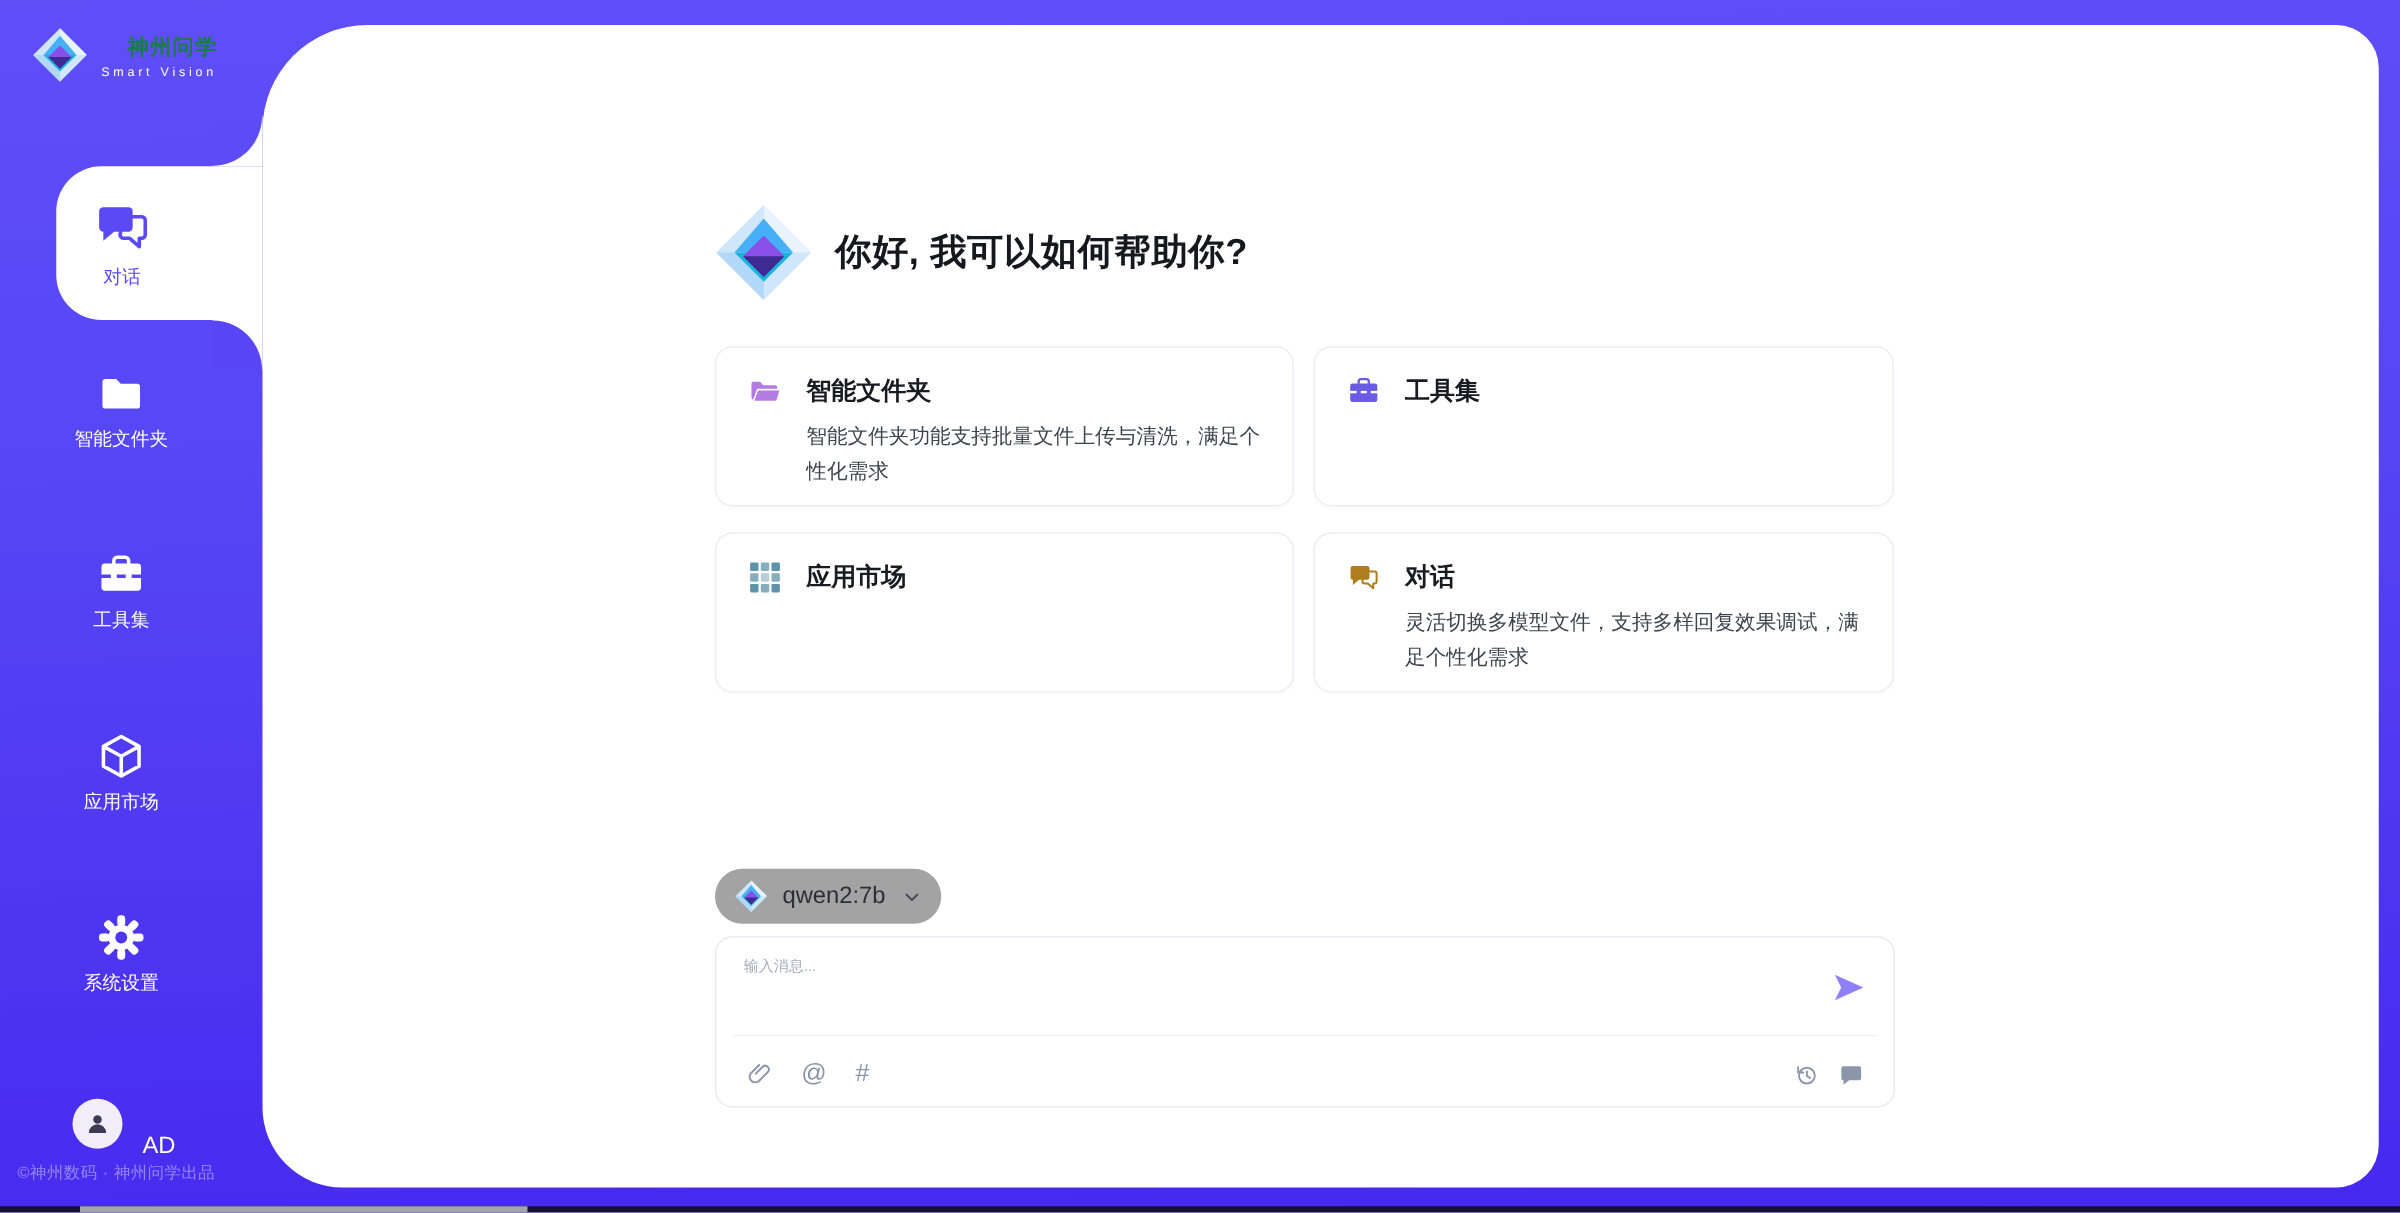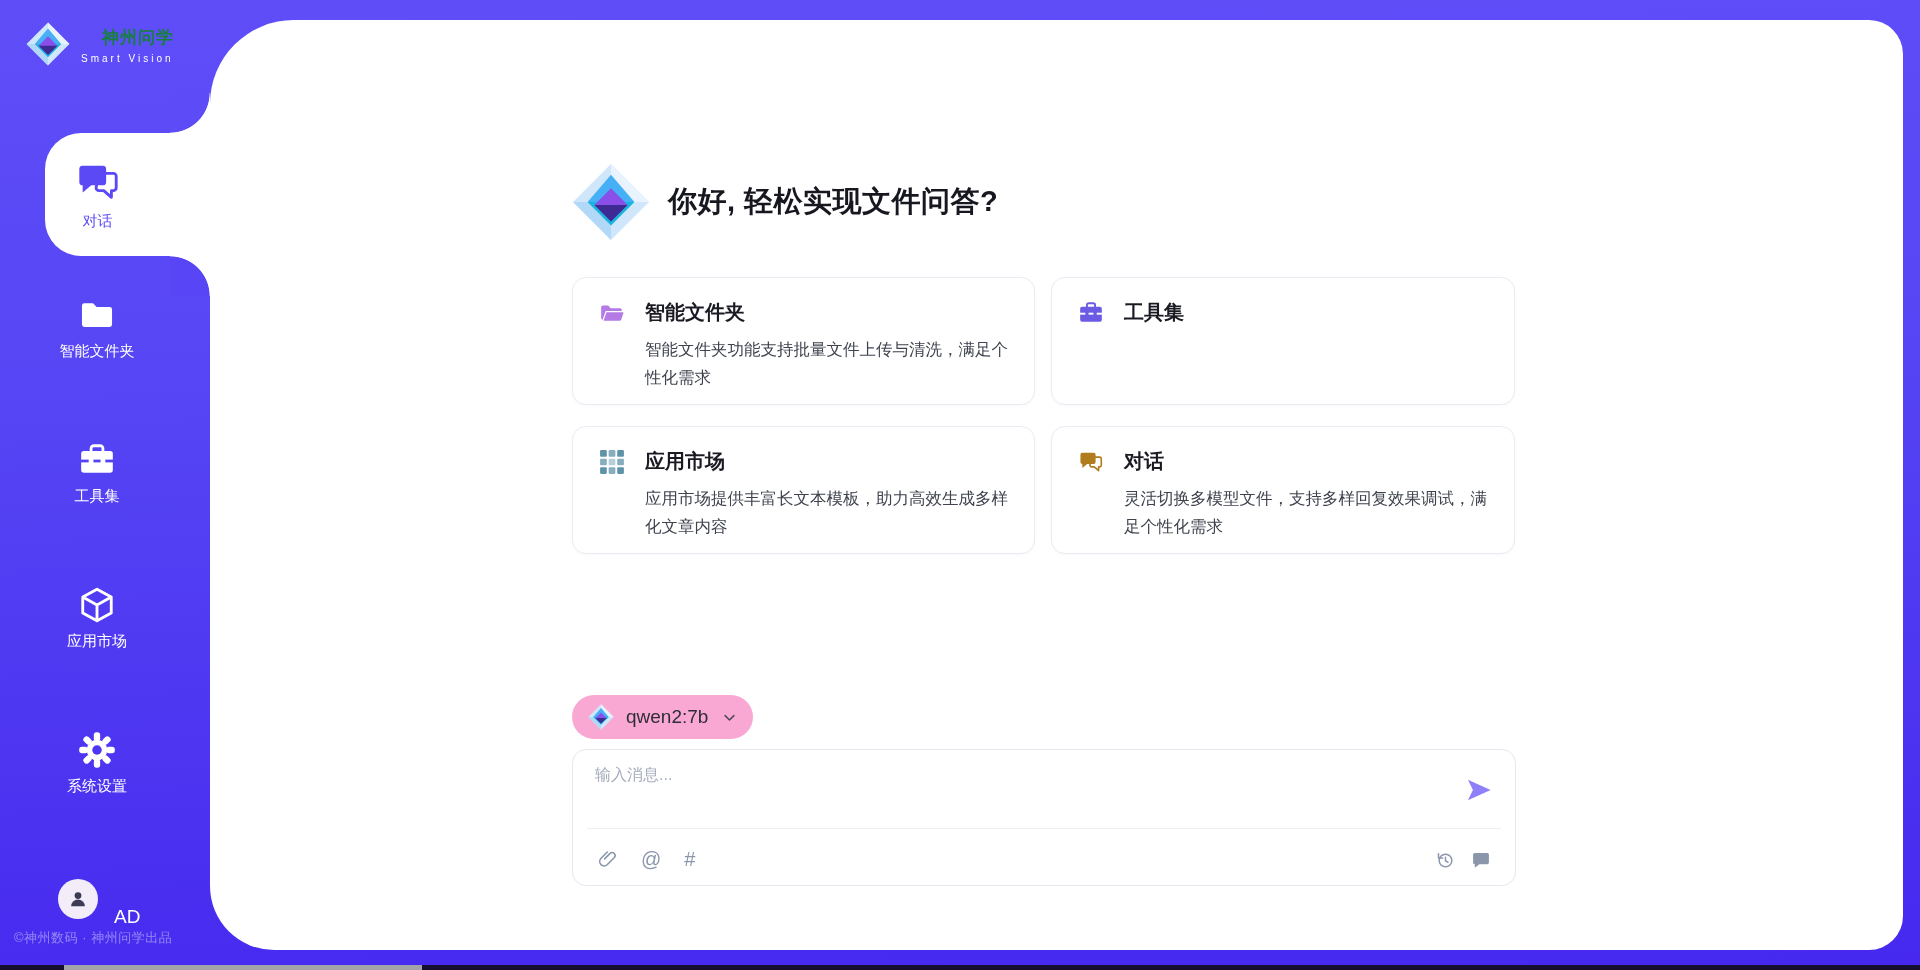--- a/index.html
+++ b/index.html
@@ -66,34 +66,34 @@
     padding:21px 24px 0 26px; cursor:pointer; box-shadow:0 1px 3px rgba(30,20,90,0.03);
   }
   .card-head { display:flex; align-items:center; }
   .card-icon { width:26px; height:26px; margin-right:20px; flex:none; }
   .card-title { font-size:20px; font-weight:bold; color:#1a1a22; }
   .card-desc { margin-left:46px; margin-top:9px; font-size:16.5px; line-height:28px; color:#3f434e; }
 
   .model-chip {
     position:absolute; top:695px; left:0; height:44px;
     display:inline-flex; align-items:center; gap:12px; padding:0 16px 0 16px;
-    background:#f9a8d4; border-radius:22px; cursor:pointer;
+    background:#a3a3a3; border-radius:22px; cursor:pointer;
   }
   .chip-gem { width:26px; height:26px; }
   .chip-label { font-size:19px; color:#2e2e38; }
   .chip-chevron { width:15px; height:15px; color:#4a4a58; margin-left:2px; }
 
   .composer {
     position:absolute; top:749px; left:0; width:944px; height:137px;
     background:#fff; border:1px solid #e6e6ef; border-radius:14px;
   }
   .composer textarea {
     position:absolute; top:15px; left:22px; width:820px; height:52px;
     border:none; outline:none; resize:none; background:transparent;
-    font-family:inherit; font-size:16px; color:#3b82f6;
+    font-family:inherit; font-size:12px; color:#3b82f6;
   }
   .composer textarea::placeholder { color:#a5acbc; }
   .send-btn { position:absolute; top:26px; right:22px; width:28px; height:28px; color:#8f80f9; cursor:pointer; }
   .composer-divider { position:absolute; top:78px; left:14px; right:14px; height:1px; background:#ededf3; }
   .composer-tools { position:absolute; top:99px; left:24px; display:flex; align-items:center; gap:23px; color:#8b96ab; }
   .composer-tools svg { width:21px; height:21px; cursor:pointer; }
   .tool-char { font-size:20px; line-height:21px; cursor:pointer; }
   .composer-right { position:absolute; top:100px; right:24px; display:flex; align-items:center; gap:16px; color:#8b96ab; }
   .composer-right svg { width:20px; height:20px; cursor:pointer; }
 
@@ -271,21 +271,21 @@
 <div class="side-footer">©神州数码 · 神州问学出品</div>
 
 <div class="main-card"></div>
 
 <div class="content">
 
   <div class="greeting">
     <svg class="greeting-gem">
         <use href="#gem"></use>
       </svg>
-    <div class="greeting-text">你好, 轻松实现文件问答?</div>
+    <div class="greeting-text">你好, 我可以如何帮助你?</div>
   </div>
 
   <div class="cards">
 
     <div class="card">
       <div class="card-head">
         <svg class="card-icon" style="color: rgb(181, 123, 229);">
             <use href="#ic-folder-open"></use>
           </svg>
         <div class="card-title">智能文件夹</div>
@@ -302,21 +302,20 @@
       </div>
     </div>
 
     <div class="card">
       <div class="card-head">
         <svg class="card-icon" style="color: rgb(94, 147, 169);">
             <use href="#ic-grid"></use>
           </svg>
         <div class="card-title">应用市场</div>
       </div>
-      <div class="card-desc">应用市场提供丰富长文本模板，助力高效生成多样化文章内容</div>
     </div>
 
     <div class="card">
       <div class="card-head">
         <svg class="card-icon" style="color: rgb(176, 125, 30);">
             <use href="#ic-chat"></use>
           </svg>
         <div class="card-title">对话</div>
       </div>
       <div class="card-desc">灵活切换多模型文件，支持多样回复效果调试，满足个性化需求</div>

